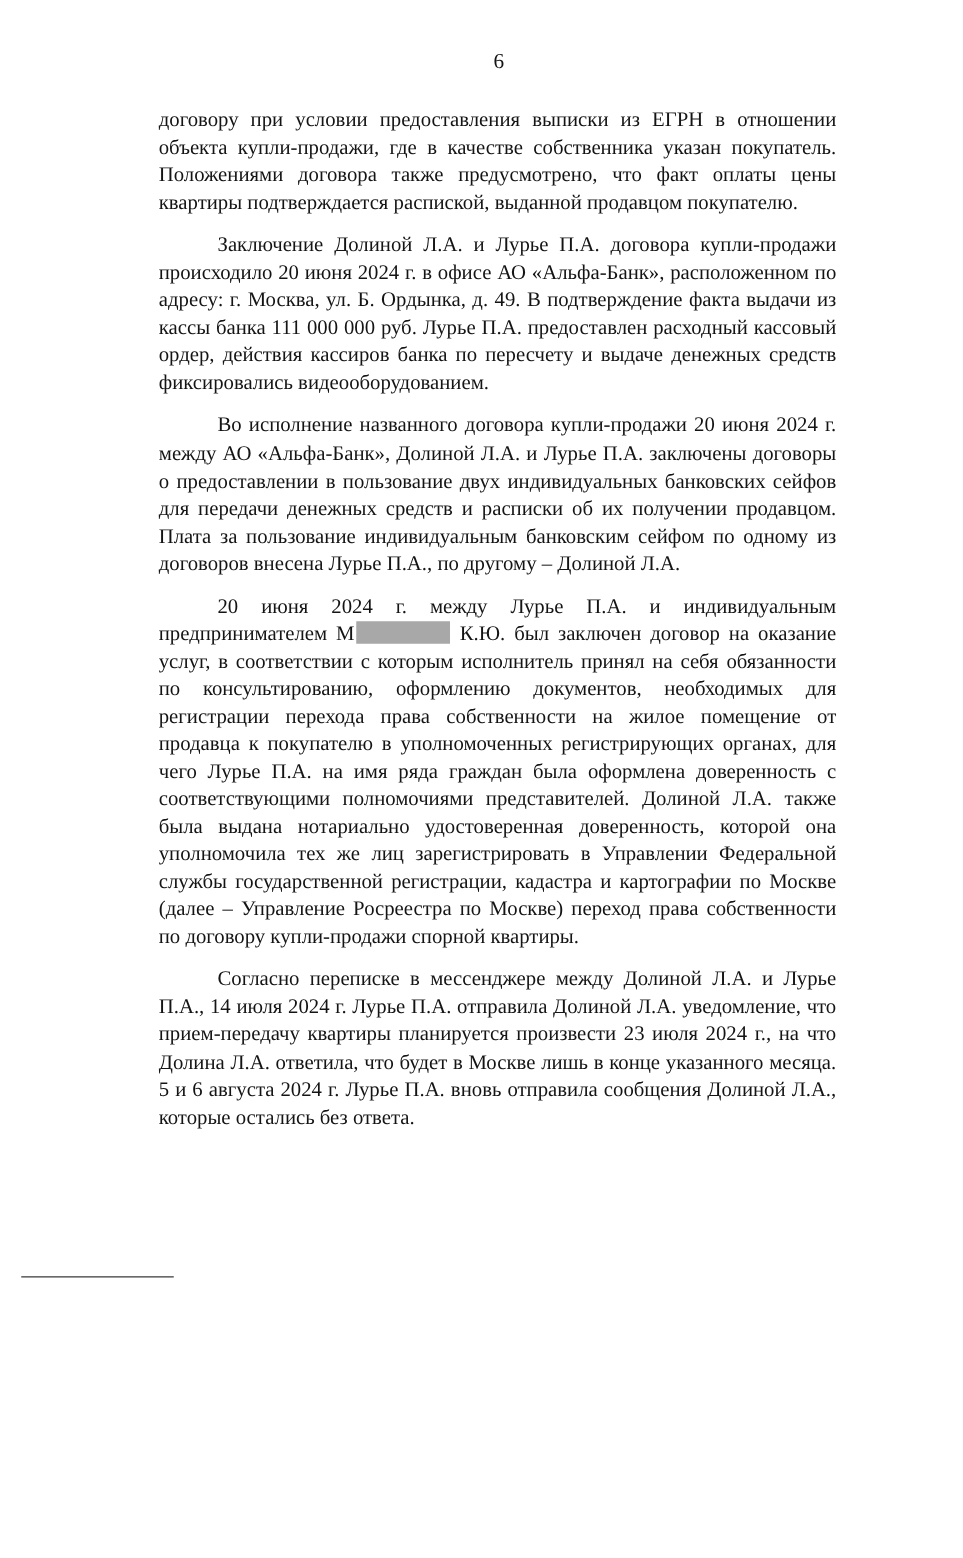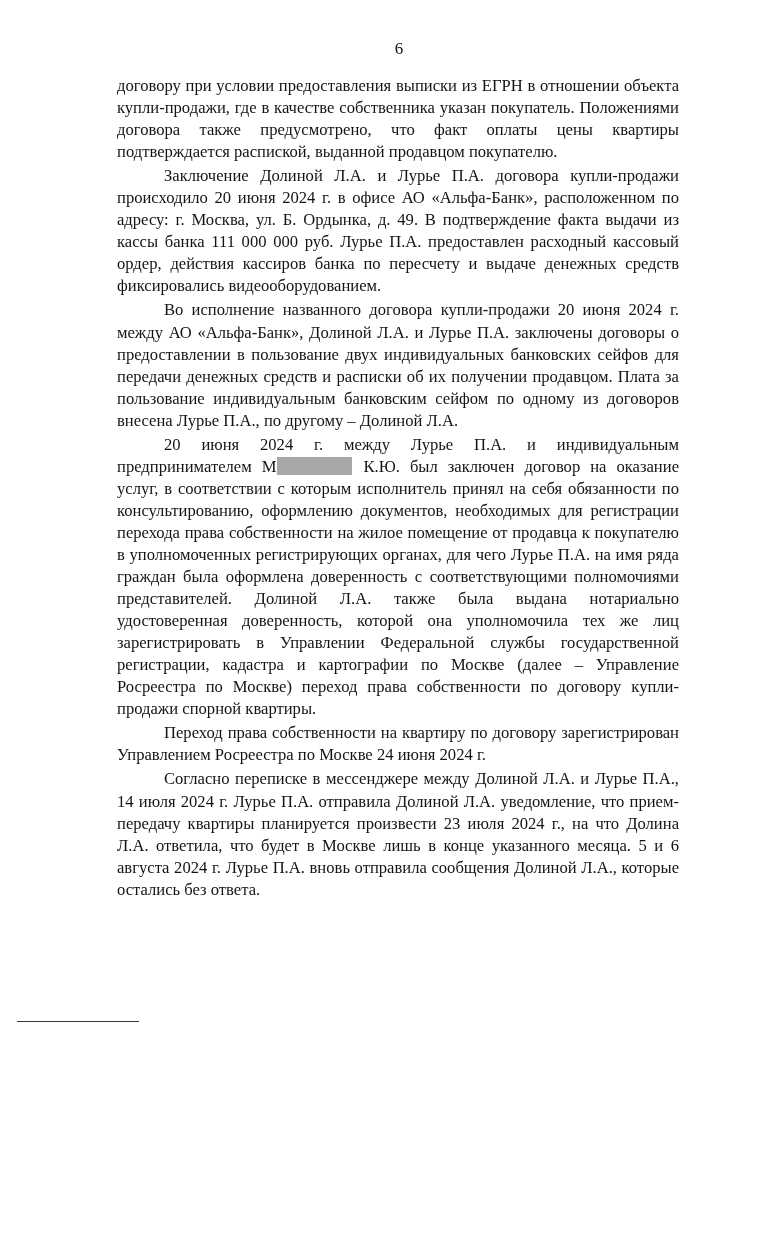--- a/index.html
+++ b/index.html
@@ -26,21 +26,21 @@
     }
     .body-text {
       position: absolute;
       top: 73px;
       left: 115px;
       width: 566px;
       font-size: 16.6px;
       line-height: 22.05px;
     }
     .para {
-      margin: 2px;
+      margin: 12px;
       text-align: justify;
       text-indent: 47px;
       hyphens: none;
     }
     .para.no-indent {
       text-indent: 0;
     }
     .redaction {
       display: inline-block;
       width: 75px;
@@ -62,17 +62,16 @@
 </head>
 <body>
 
 <div class="page-number">6</div>
 
 <div class="body-text">
   <p class="para no-indent">договору при условии предоставления выписки из ЕГРН в отношении объекта купли-продажи, где в качестве собственника указан покупатель. Положениями договора также предусмотрено, что факт оплаты цены квартиры подтверждается распиской, выданной продавцом покупателю.</p>
   <p class="para">Заключение Долиной Л.А. и Лурье П.А. договора купли-продажи происходило 20 июня 2024 г. в офисе АО «Альфа-Банк», расположенном по адресу: г. Москва, ул. Б. Ордынка, д. 49. В подтверждение факта выдачи из кассы банка 111 000 000 руб. Лурье П.А. предоставлен расходный кассовый ордер, действия кассиров банка по пересчету и выдаче денежных средств фиксировались видеооборудованием.</p>
   <p class="para">Во исполнение названного договора купли-продажи 20 июня 2024 г. между АО «Альфа-Банк», Долиной Л.А. и Лурье П.А. заключены договоры о предоставлении в пользование двух индивидуальных банковских сейфов для передачи денежных средств и расписки об их получении продавцом. Плата за пользование индивидуальным банковским сейфом по одному из договоров внесена Лурье П.А., по другому – Долиной Л.А.</p>
   <p class="para"><span>20 июня 2024 г. между Лурье П.А. и индивидуальным предпринимателем М</span><span class="redaction"></span><span> К.Ю. был заключен договор на оказание услуг, в соответствии с которым исполнитель принял на себя обязанности по консультированию, оформлению документов, необходимых для регистрации перехода права собственности на жилое помещение от продавца к покупателю в уполномоченных регистрирующих органах, для чего Лурье П.А. на имя ряда граждан была оформлена доверенность с соответствующими полномочиями представителей. Долиной Л.А. также была выдана нотариально удостоверенная доверенность, которой она уполномочила тех же лиц зарегистрировать в Управлении Федеральной службы государственной регистрации, кадастра и картографии по Москве (далее – Управление Росреестра по Москве) переход права собственности по договору купли-продажи спорной квартиры.</span></p>
-  <p class="para">Переход права собственности на квартиру по договору зарегистрирован Управлением Росреестра по Москве 24 июня 2024 г.</p>
   <p class="para">Согласно переписке в мессенджере между Долиной Л.А. и Лурье П.А., 14 июля 2024 г. Лурье П.А. отправила Долиной Л.А. уведомление, что прием-передачу квартиры планируется произвести 23 июля 2024 г., на что Долина Л.А. ответила, что будет в Москве лишь в конце указанного месяца. 5 и 6 августа 2024 г. Лурье П.А. вновь отправила сообщения Долиной Л.А., которые остались без ответа.</p>
 </div>
 
 <div class="footnote-rule"></div>
 
 </body></html>

